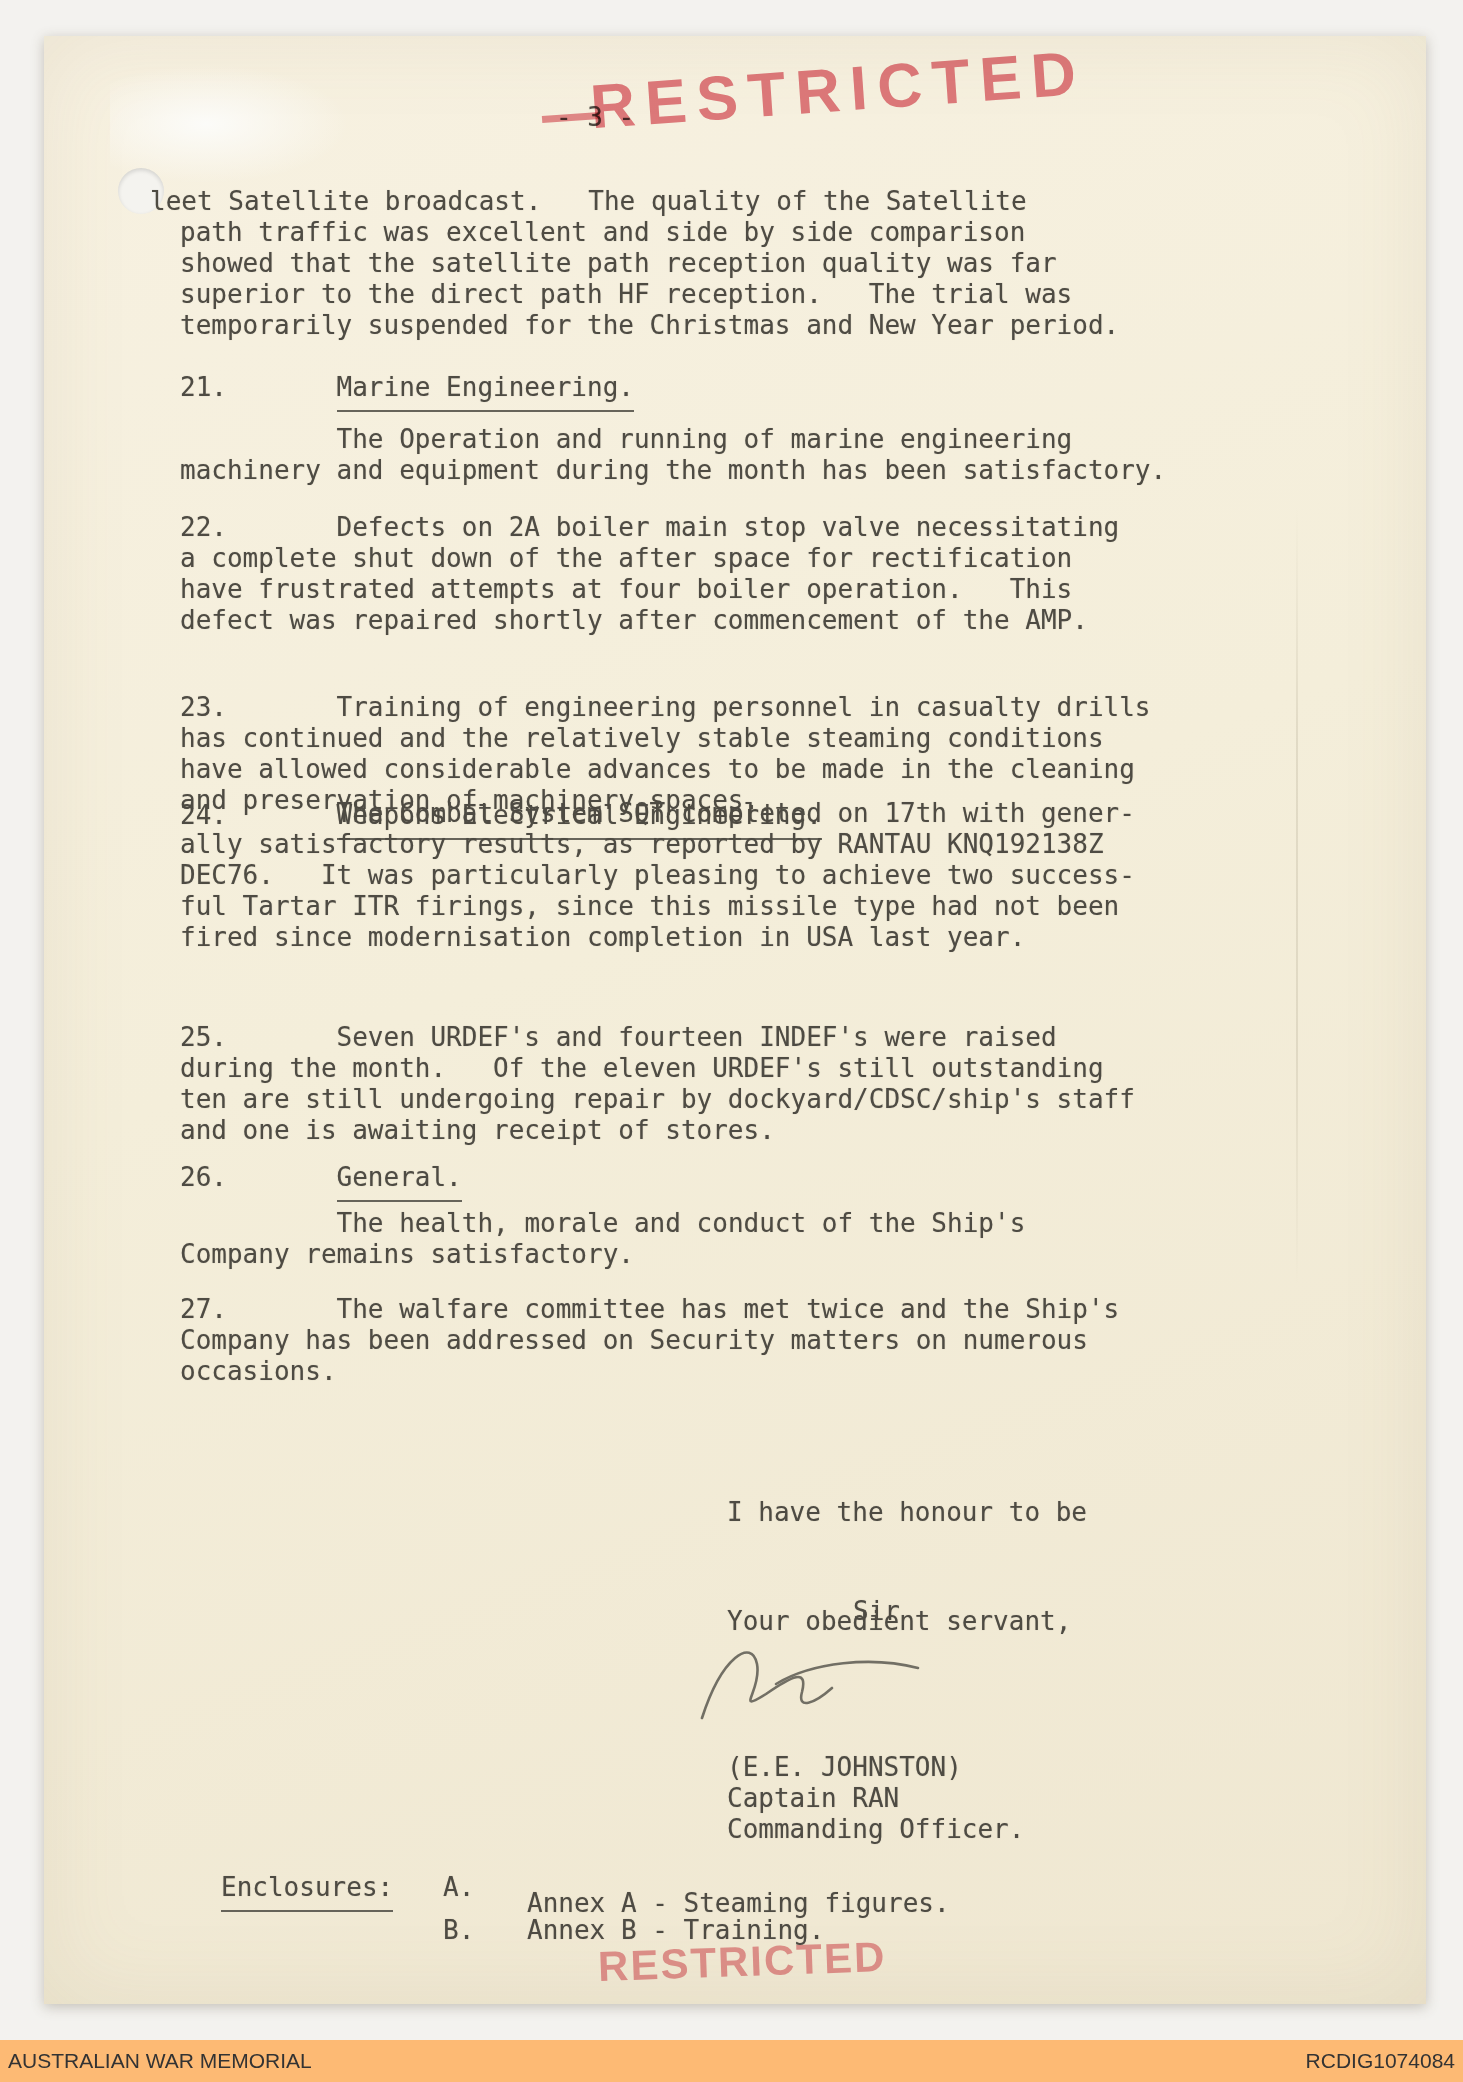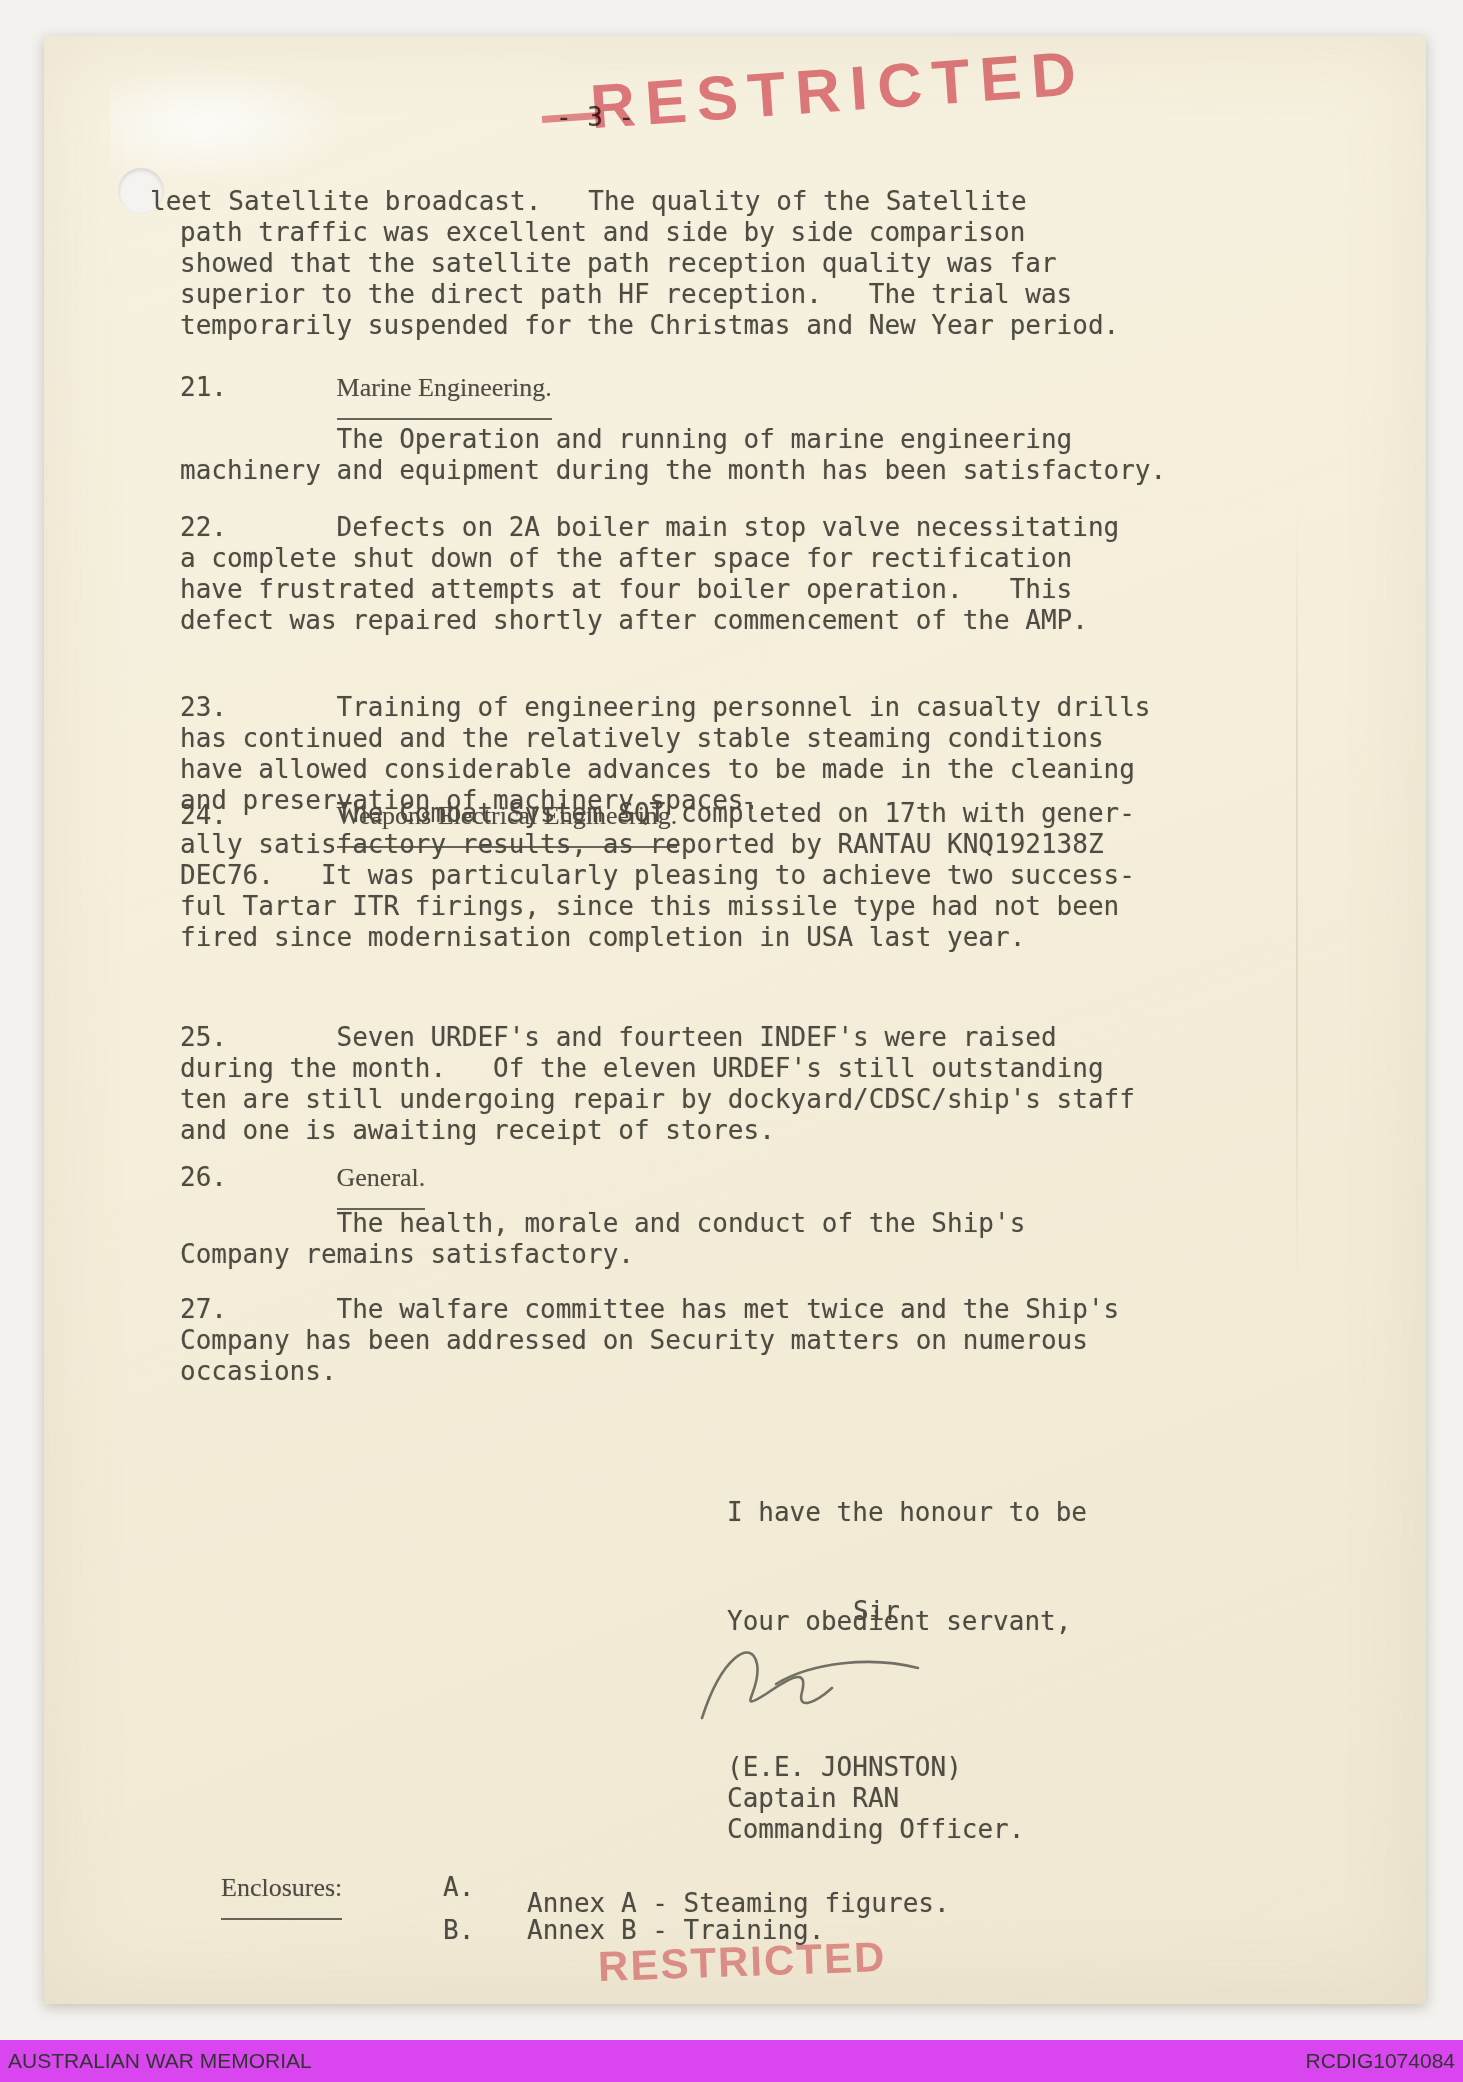--- a/index.html
+++ b/index.html
@@ -40,22 +40,21 @@
     left: 136px;
     width: 1110px;
   }
   .intro-outdent { text-indent: -30px; }
   .num {
     display: inline-block;
     width: 10ch;
   }
   .u {
     border-bottom: 2px solid rgba(78, 75, 67, 0.85);
-    padding-bottom: 16px;
-    font-family: Liberation Serif, serif;
+    padding-bottom: 8px;
   }
 
   
   .stamp {
     position: absolute;
     font-family: "Liberation Sans", sans-serif;
     font-weight: 700;
     color: #dd5f6c;
     mix-blend-mode: multiply;
     white-space: nowrap;
@@ -132,21 +131,21 @@
     opacity: 0.82;
   }
 
   
   .footer {
     position: absolute;
     left: 0;
     top: 2040px;
     width: 1463px;
     height: 42px;
-    background: #d946ef;
+    background: #fdba74;
     font-family: "Liberation Sans", sans-serif;
     font-size: 21px;
     color: #333333;
   }
   .footer .left-text {
     position: absolute;
     left: 8px;
     top: 0;
     line-height: 42px;
   }

